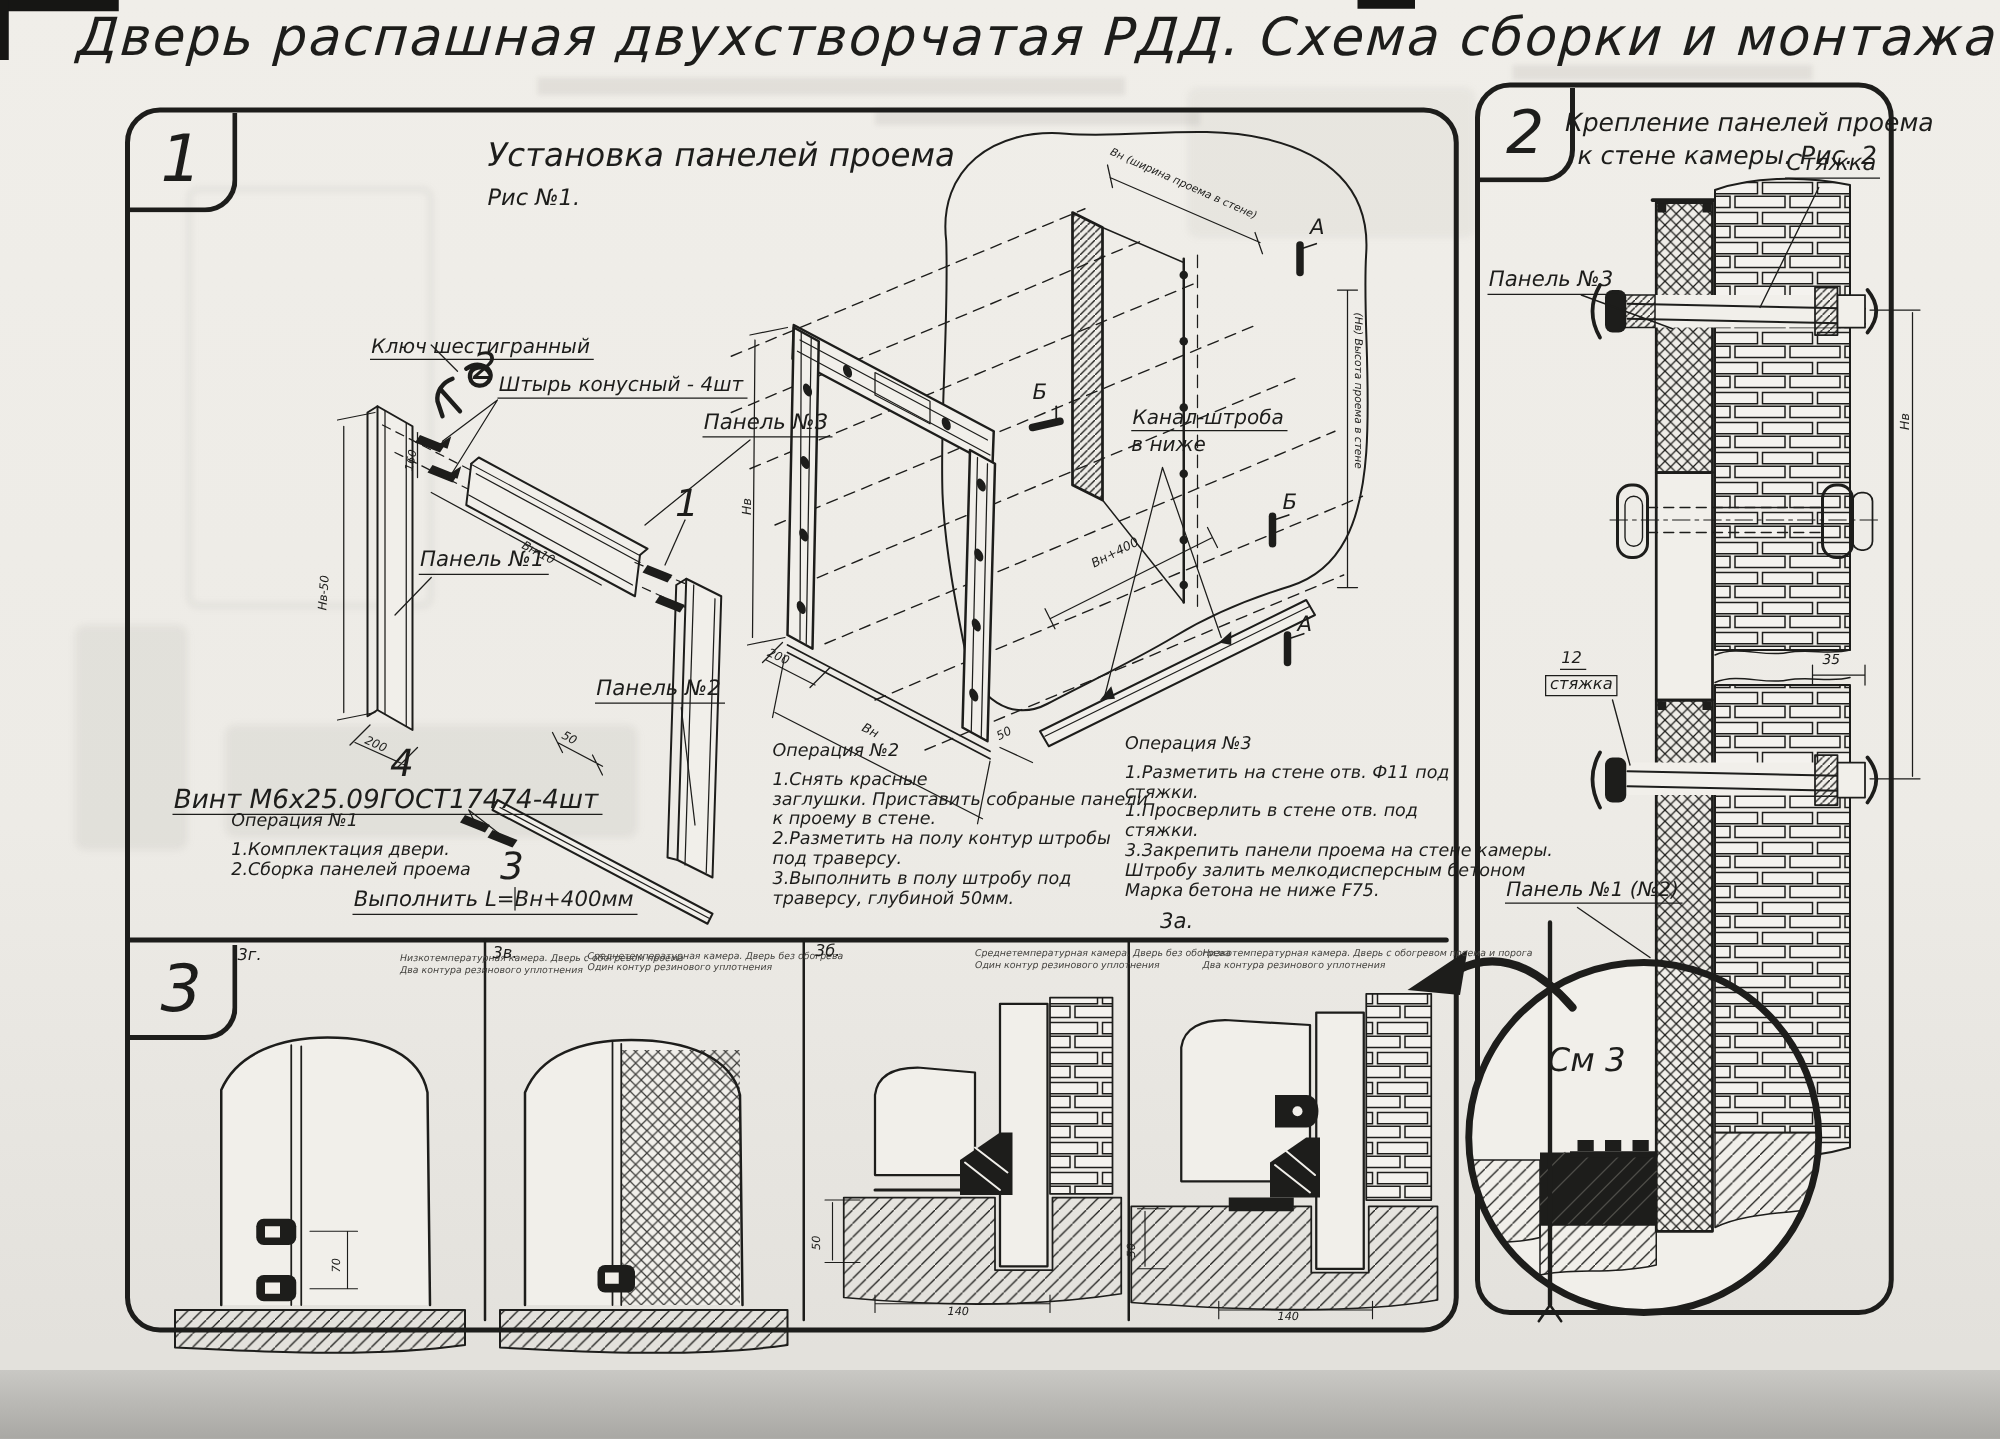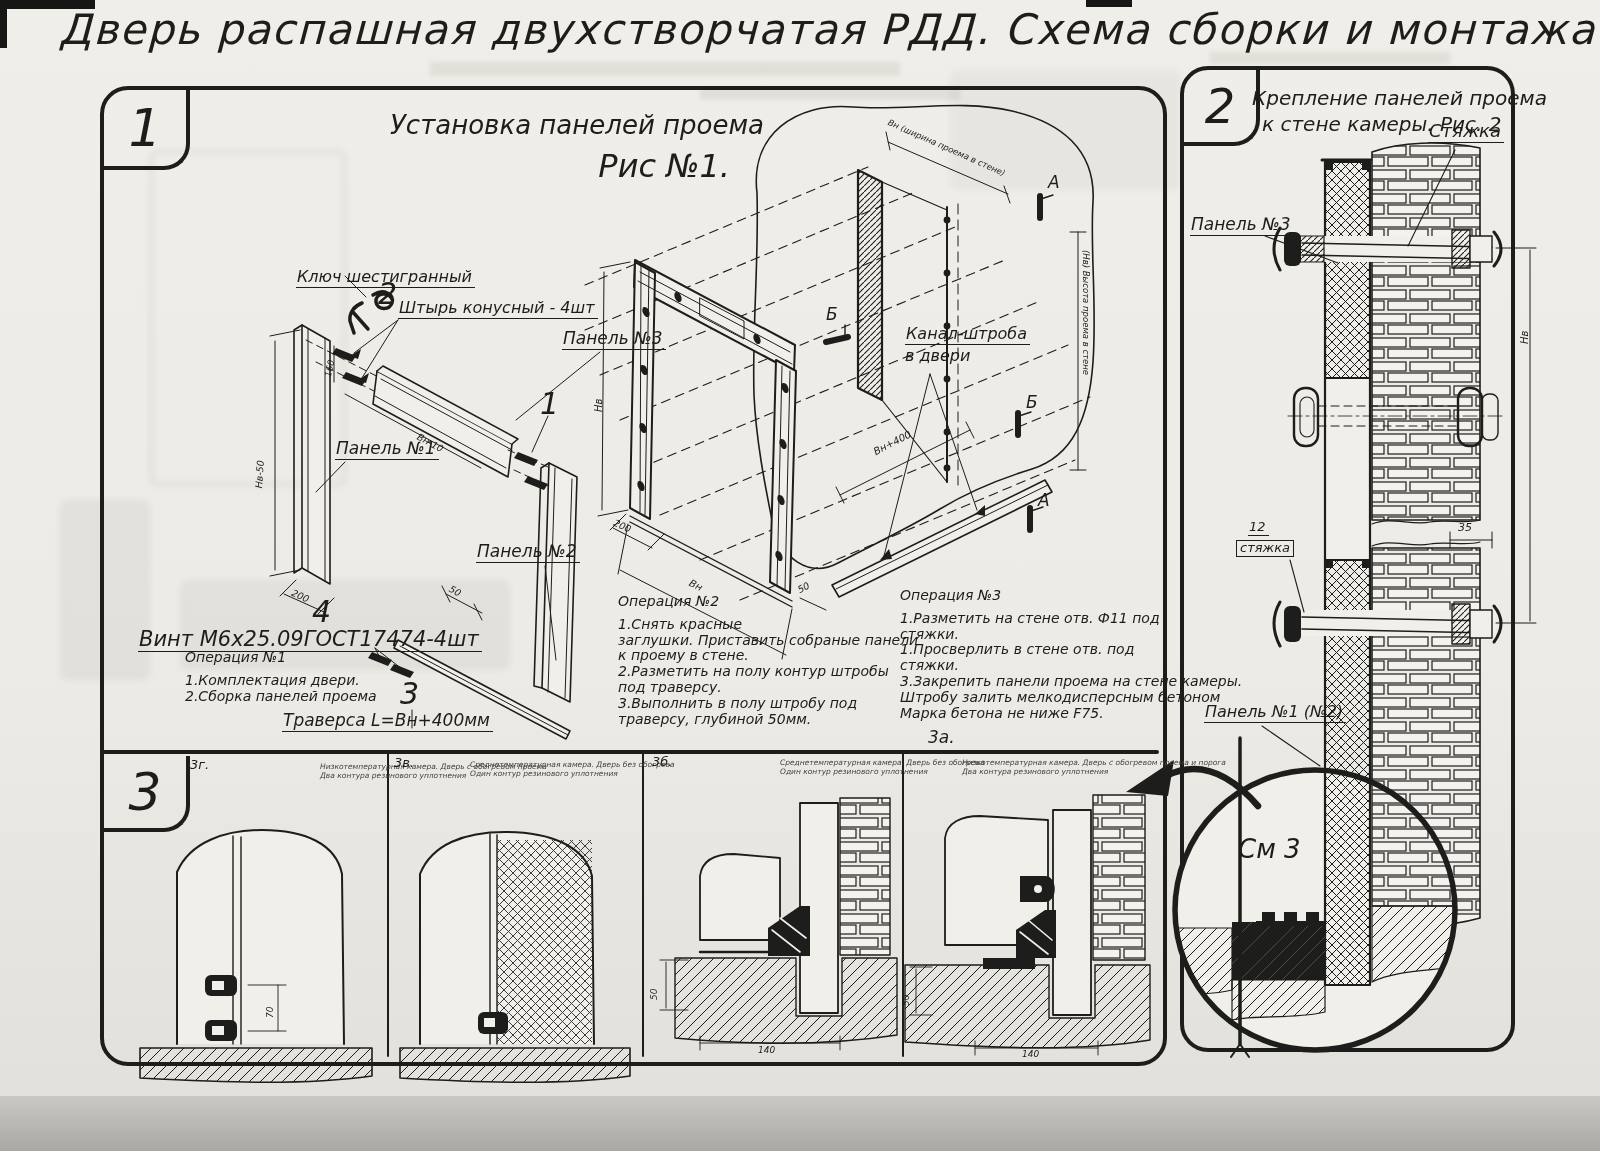--- a/index.html
+++ b/index.html
@@ -3,21 +3,21 @@
 <meta charset="utf-8">
 <style>
   html,body{margin:0;padding:0}
   body{width:1600px;height:1151px;position:relative;overflow:hidden;
        background:#b3b2ae;font-family:"DejaVu Sans",sans-serif;color:#1d1d1b}
   #sheet{position:absolute;left:0;top:0;width:1600px;height:1100px;
          background:linear-gradient(180deg,#f0eee9 0%,#edebe6 60%,#e3e1dc 98%)}
   .d{position:absolute;font-style:italic;color:#1d1d1b;white-space:nowrap;line-height:1.05}
   .ul{border-bottom:1.6px solid #1d1d1b;padding:0 3px 1px 1px}
   .box{border:1.2px solid #1d1d1b;padding:0 3px 1px 3px}
-  .ctr{text-align:right}
+  .ctr{text-align:left}
   .frame{position:absolute;border:4.5px solid #1d1d1b;border-radius:28px}
   .badge{position:absolute;border-right:4.5px solid #1d1d1b;border-bottom:4.5px solid #1d1d1b;
          border-bottom-right-radius:26px;display:flex;align-items:center;justify-content:center;
          font-style:italic}
   .ops{position:absolute;font-style:italic;font-size:14px;line-height:15.8px}
   .ops .t{margin-bottom:7px}
   .desc{position:absolute;font-style:italic;font-size:7.5px;line-height:9px;color:#454440}
   .ghost{position:absolute;background:rgba(128,125,117,0.10);filter:blur(3px);border-radius:8px}
   .gline{position:absolute;background:rgba(128,125,117,0.13);filter:blur(2px)}
   .artifact{position:absolute;background:#161614}
@@ -299,33 +299,33 @@
   <circle cx="1038" cy="889" r="4" fill="#f1efea" stroke="none"></circle>
   <path d="M1016 958 L1016 930 L1045 910 L1056 910 L1056 958 Z" fill="#1d1d1b" stroke="none"></path>
   <path d="M1020 932 L1048 954 M1028 920 L1052 940" stroke="#f1efea" stroke-width="1.6"></path>
   <rect x="983" y="958" width="52" height="11" fill="#1d1d1b" stroke="none"></rect>
   <path d="M932 967 L910 967 M932 1015 L910 1015 M916 969 L916 1013" stroke-width="0.9"></path>
   <path d="M975 1048 L1098 1048 M975 1041 L975 1055 M1098 1041 L1098 1055" stroke-width="0.9"></path>
 </g>
 </svg>
 
 <div class="d ctr" style="left:390px;top:112px;width:340px;font-size:26px">Установка панелей проема</div>
-<div class="d ctr" style="left:390px;top:150px;width:340px;font-size:32px">Рис №1.</div>
+<div class="d ctr" style="left:390px;top:150px;width:340px;font-size:18px">Рис №1.</div>
 
 <div class="d ul" style="left:296px;top:269px;font-size:16px">Ключ шестигранный</div>
 <div class="d" style="left:378px;top:278px;font-size:30px">2</div>
 <div class="d ul" style="left:398px;top:300px;font-size:16px">Штырь конусный - 4шт</div>
 <div class="d ul" style="left:562px;top:330px;font-size:17px">Панель №3</div>
 <div class="d" style="left:540px;top:388px;font-size:30px">1</div>
 <div class="d ul" style="left:335px;top:440px;font-size:17px">Панель №1</div>
 <div class="d ul" style="left:476px;top:543px;font-size:17px">Панель №2</div>
 <div class="d" style="left:312px;top:596px;font-size:30px">4</div>
 <div class="d ul" style="left:138px;top:628px;font-size:21px">Винт М6х25.09ГОСТ17474-4шт</div>
 <div class="d" style="left:400px;top:678px;font-size:30px">3</div>
-<div class="d ul" style="left:282px;top:712px;font-size:17px">Траверса  L=Вн+400мм</div>
+<div class="d ul" style="left:282px;top:712px;font-size:17px">Выполнить  L=Вн+400мм</div>
 
 <div class="ops" style="left:185px;top:650px">
   <div class="t">Операция №1</div>
   <div>1.Комплектация двери.</div>
   <div>2.Сборка панелей проема</div>
 </div>
 <div class="ops" style="left:618px;top:594px">
   <div class="t">Операция №2</div>
   <div>1.Снять красные</div>
   <div>заглушки. Приставить собраные панели</div>
@@ -340,21 +340,21 @@
   <div>1.Разметить на стене отв. Ф11 под</div>
   <div>стяжки.</div>
   <div>1.Просверлить в стене отв.  под</div>
   <div>стяжки.</div>
   <div>3.Закрепить панели проема на стене камеры.</div>
   <div>Штробу залить мелкодисперсным бетоном</div>
   <div>Марка бетона не ниже   F75.</div>
 </div>
 
 <div class="d ul" style="left:905px;top:326px;font-size:16px">Канал-штроба</div>
-<div class="d" style="left:905px;top:348px;font-size:16px">в двери</div>
+<div class="d" style="left:905px;top:348px;font-size:16px">в ниже</div>
 <div class="d" style="left:826px;top:306px;font-size:17px">Б</div>
 <div class="d" style="left:1026px;top:394px;font-size:17px">Б</div>
 <div class="d" style="left:1048px;top:174px;font-size:17px">А</div>
 <div class="d" style="left:1038px;top:492px;font-size:17px">А</div>
 
 <div class="d rot" style="left:254px;top:488px;font-size:9.5px;transform:rotate(-86deg)">Нв-50</div>
 <div class="d rot" style="left:294px;top:588px;font-size:9.5px;transform:rotate(24deg)">200</div>
 <div class="d rot" style="left:324px;top:376px;font-size:9px;transform:rotate(-78deg)">160</div>
 <div class="d rot" style="left:420px;top:432px;font-size:9.5px;transform:rotate(28deg)">Вн-10</div>
 <div class="d rot" style="left:452px;top:584px;font-size:9.5px;transform:rotate(28deg)">50</div>

